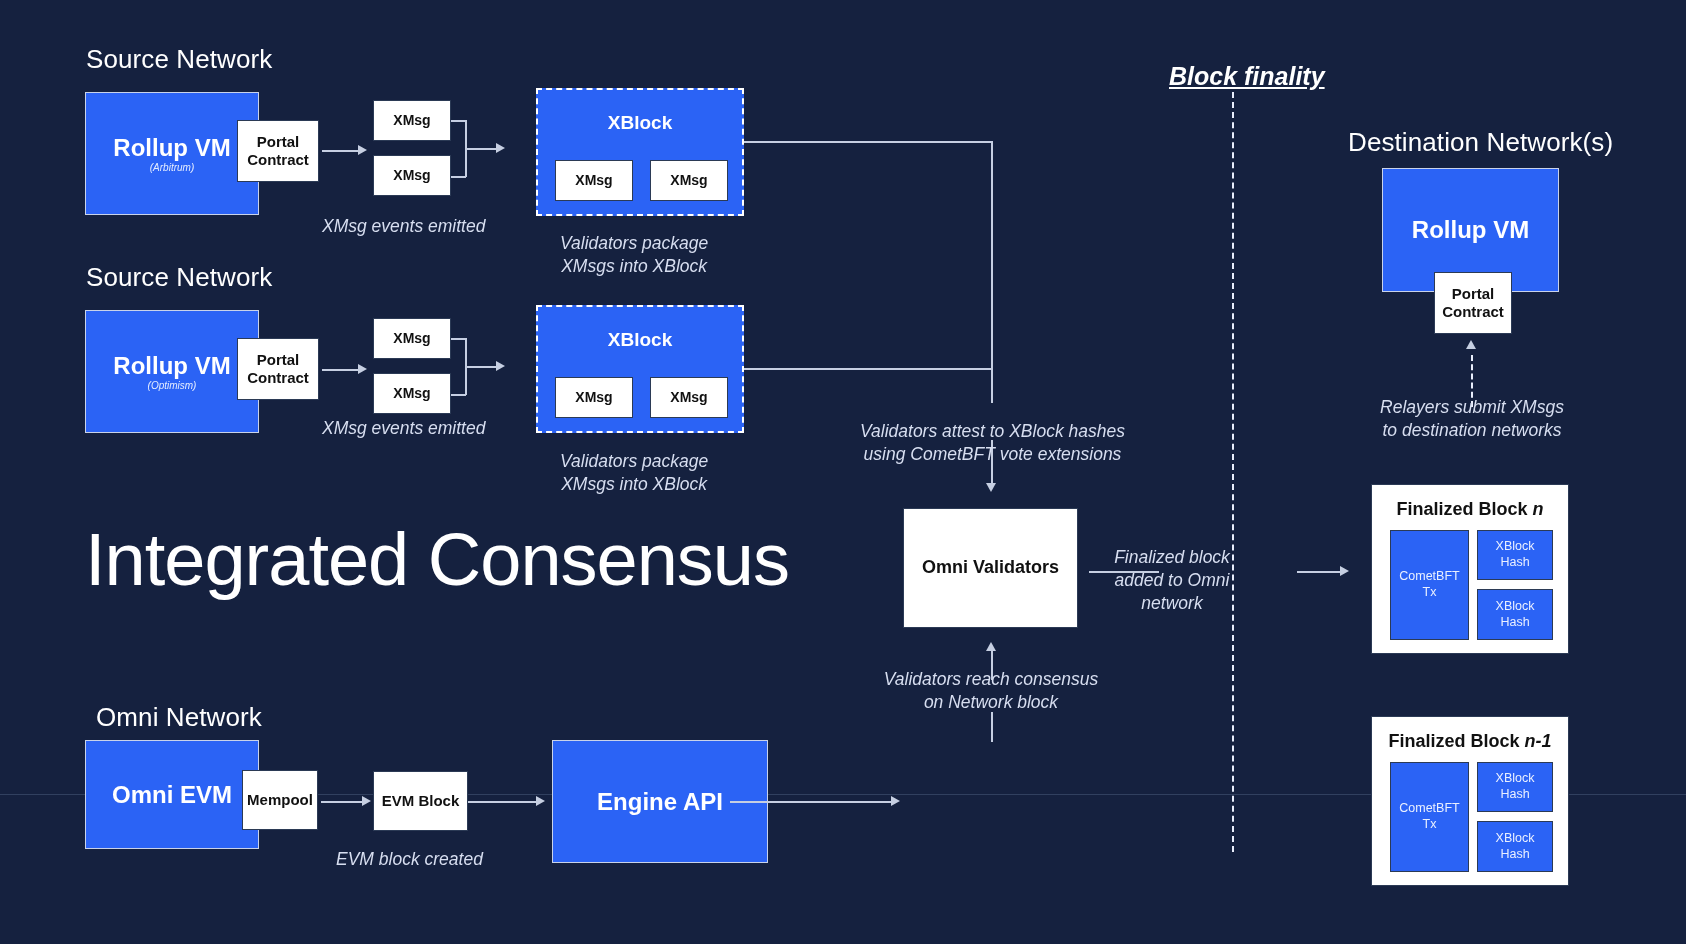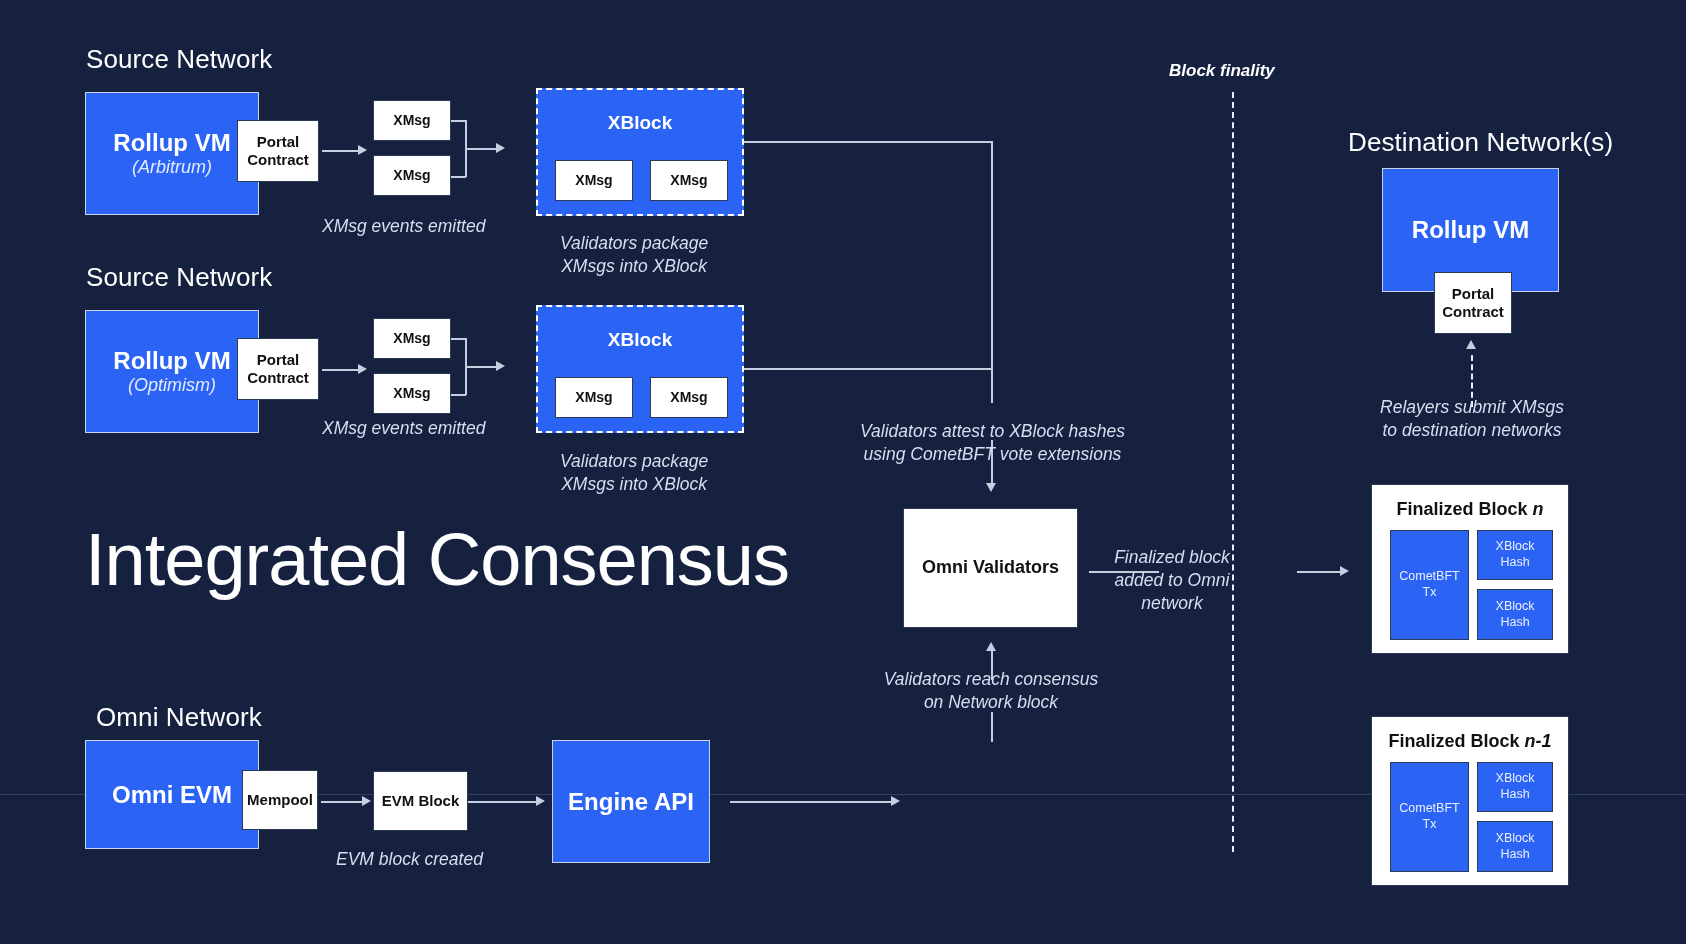--- a/index.html
+++ b/index.html
@@ -50,21 +50,21 @@
   .blue-box .bb-title {
     color: #ffffff;
     font-weight: bold;
     font-size: 24px;
     line-height: 1.15;
     text-align: center;
   }
   .blue-box .bb-sub {
     color: #e4ecff;
     font-style: italic;
-    font-size: 18px;
+    font-size: 10px;
     text-align: left;
     margin-top: 1px;
   }
 
   
   .white-box {
     background: #ffffff;
     border: 1.5px solid #2b3a55;
     display: flex;
     align-items: center;
@@ -273,30 +273,30 @@
   <div class="abs white-box" style="left:242px; top:770px; width:76px; height:60px; font-size:15px;">Mempool</div>
 
   <div class="abs hline" style="left:321px; top:801px; width:42px;"></div>
   <div class="abs arrow-r" style="left:362px; top:796px;"></div>
 
   <div class="abs white-box" style="left:373px; top:771px; width:95px; height:60px; font-size:15px;">EVM Block</div>
 
   <div class="abs hline" style="left:468px; top:801px; width:69px;"></div>
   <div class="abs arrow-r" style="left:536px; top:796px;"></div>
 
-  <div class="abs blue-box" style="left:552px; top:740px; width:158px; height:123px;">
+  <div class="abs blue-box" style="left:552px; top:740px; width:216px; height:123px;">
     <div class="bb-title">Engine API</div>
   </div>
 
   <div class="abs hline" style="left:730px; top:801px; width:162px;"></div>
   <div class="abs arrow-r" style="left:891px; top:796px;"></div>
 
   <div class="abs caption" style="left:336px; top:848px;">EVM block created</div>
 
-  <div class="abs caption bold" style="left:1169px; top:60px; font-size:17px;">Block finality</div>
+  <div class="abs caption bold" style="left:1169px; top:60px; font-size:25px;text-decoration:underline;">Block finality</div>
   <div class="abs dash-v" style="left:1232px; top:92px; height:760px;"></div>
 
   <div class="abs caption center" style="left:1097px; top:546px; width:150px;">
     <div>Finalized block</div>
     <div>added to Omni</div>
     <div>network</div>
   </div>
   <div class="abs hline" style="left:1089px; top:571px; width:70px;"></div>
   <div class="abs hline" style="left:1297px; top:571px; width:45px;"></div>
   <div class="abs arrow-r" style="left:1340px; top:566px;"></div>

